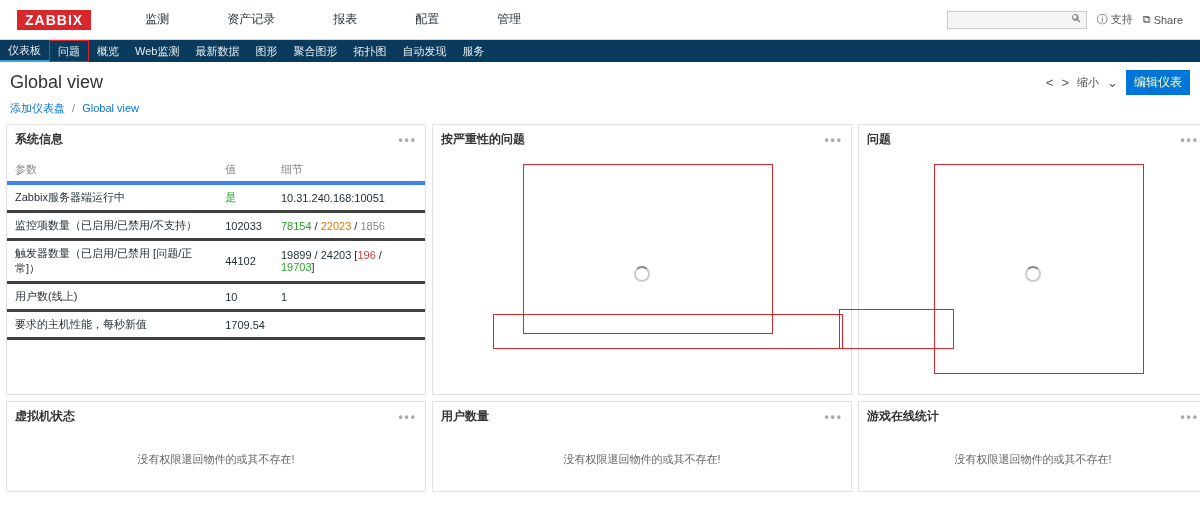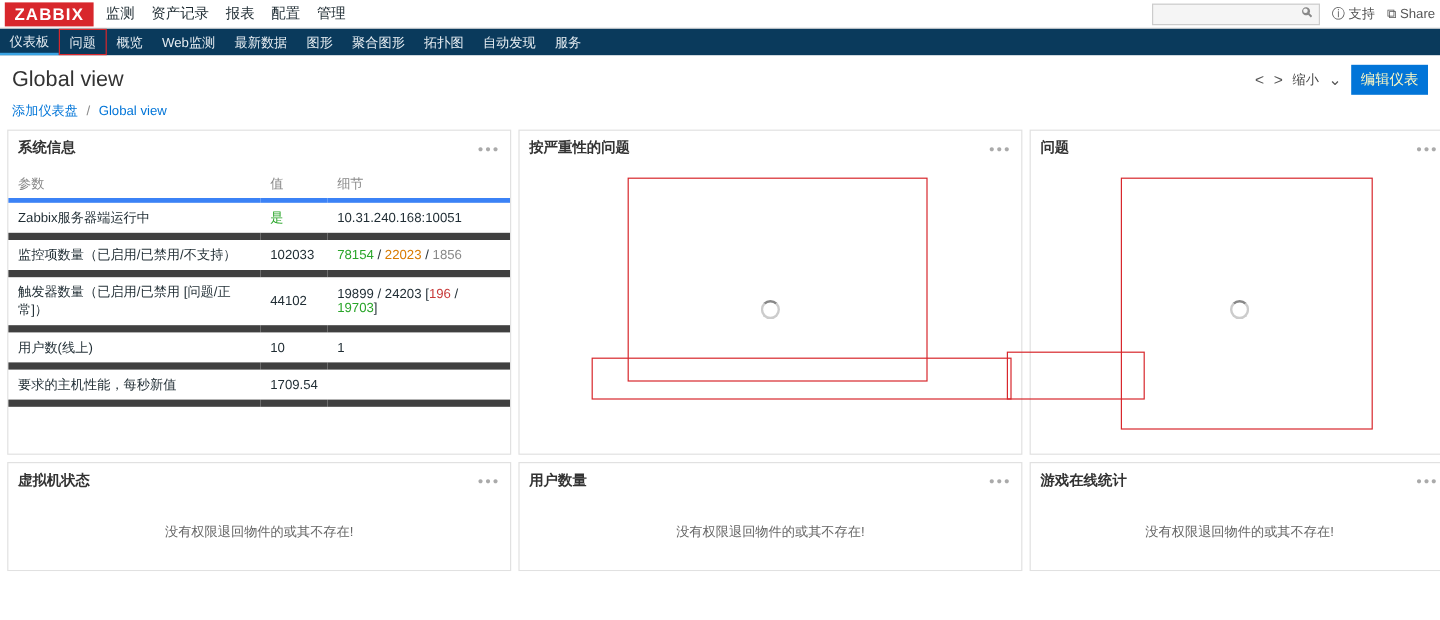--- a/index.html
+++ b/index.html
@@ -1,22 +1,22 @@
 <!DOCTYPE html>
 <html><head>
 <meta charset="utf-8">
 <style>
   * { box-sizing: border-box; margin: 0; padding: 0; }
   body { font-family: Arial, "Microsoft YaHei", sans-serif; font-size: 12px; color: #1f2c33; background: #fff; width: 1200px; }
 
   
-  .topbar { display: flex; align-items: center; height: 24px; background: #fff; border-bottom: 1px solid #d9d9d9; padding: 0 4px; }
+  .topbar { display: flex; align-items: center; height: 40px; background: #fff; border-bottom: 1px solid #d9d9d9; padding: 0 17px; }
   .logo { background: #d8272c; color: #fff; font-weight: bold; font-size: 14px; letter-spacing: 1px; padding: 2px 8px; margin-right: 10px; }
   .topmenu { display: flex; gap: 14px; }
-  .topmenu a { color: #1f2c33; text-decoration: none; font-size: 12px; }
+  .topmenu a { color: #1f2c33; text-decoration: none; font-size: 12px; margin-left: 44px; }
   .top-right { margin-left: auto; display: flex; align-items: center; gap: 10px; }
   .search { width: 140px; height: 18px; border: 1px solid #ccc; background: #f5f5f5; display: flex; align-items: center; justify-content: flex-end; padding-right: 4px; }
   .search svg { width: 12px; height: 12px; fill: #888; }
   .support, .share { color: #555; font-size: 11px; display: flex; align-items: center; gap: 3px; }
 
   
   .subnav { background: #0a3a5c; height: 22px; display: flex; align-items: stretch; }
   .subnav-item { color: #e6edf2; font-size: 11px; padding: 0 8px; display: flex; align-items: center; text-decoration: none; }
   .subnav-item.active { border-bottom: 2px solid #3aa3e3; }
   .subnav-item.highlighted { border: 1px solid #d8272c; }
@@ -36,21 +36,21 @@
   
   .dash { display: grid; grid-template-columns: 420px 420px 350px; gap: 6px; padding: 0 6px; }
   .widget { border: 1px solid #e1e1e1; background: #fff; position: relative; }
   .widget-h { display: flex; align-items: center; padding: 6px 8px; font-weight: bold; font-size: 12px; color: #333; }
   .widget-dots { margin-left: auto; color: #aaa; letter-spacing: 2px; cursor: pointer; }
   .widget-body { padding: 4px 0 8px 0; min-height: 80px; }
 
   
   table.sys { width: 100%; border-collapse: collapse; font-size: 11px; }
   table.sys th { text-align: left; font-weight: normal; color: #888; padding: 4px 8px; border-bottom: 4px solid #3b82f6; }
-  table.sys td { padding: 5px 8px; border-bottom: 6px solid #404040; margin-top: 48px; }
+  table.sys td { padding: 5px 8px; border-bottom: 3px solid #404040; margin-top: 48px; }
   .ok { color: #2aa52a; }
   .warn { color: #d97b00; }
   .bad { color: #c83a3a; }
   .muted { color: #888; }
 
   .wtall .widget-body { min-height: 240px; position: relative; }
   .spinner { position: absolute; top: 50%; left: 50%; width: 16px; height: 16px; margin: -8px 0 0 -8px; border: 2px solid #ccc; border-top-color: #888; border-radius: 50%; animation: spin 1s linear infinite; }
   @keyframes spin { to { transform: rotate(360deg); } }
 
   

